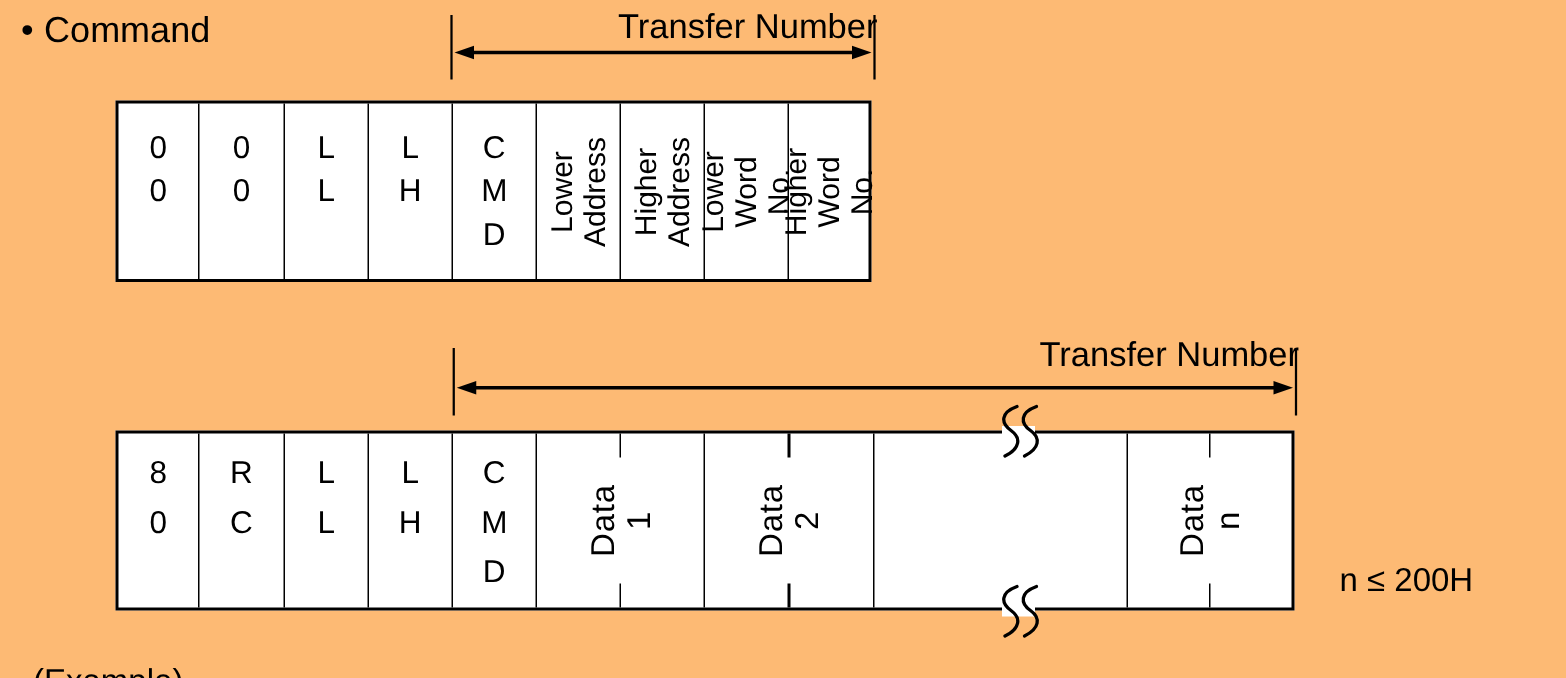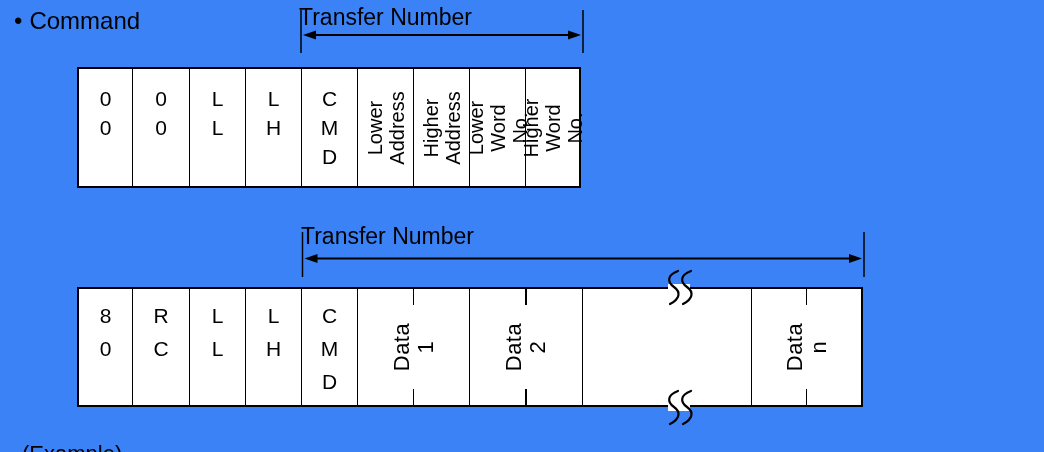--- a/index.html
+++ b/index.html
@@ -4,21 +4,21 @@
 <style>
   html, body {
     margin: 0;
     padding: 0;
     background: #ffffff;
   }
   .canvas {
     position: relative;
     width: 1044px;
     height: 452px;
-    background: #3b82f6;
+    background: #fdba74;
     overflow: hidden;
     font-family: "Liberation Sans", sans-serif;
     color: #000000;
   }
   
   .section-label {
     position: absolute;
     font-size: 24px;
     line-height: 26px;
     white-space: nowrap;
@@ -34,21 +34,21 @@
   .measure svg {
     position: absolute;
     inset: 0;
     display: block;
   }
   .measure-label {
     position: absolute;
     left: 0;
     right: 0;
     top: 0;
-    text-align: left;
+    text-align: right;
     font-size: 23px;
     line-height: 26px;
     white-space: nowrap;
   }
   
   .frame {
     position: absolute;
     box-sizing: border-box;
     border: 2px solid #000000;
     background: #ffffff;
@@ -244,16 +244,17 @@
     </svg>
   </div>
   <div class="break-mark" style="left:657px; top:389px;">
     <svg width="46" height="38" viewBox="0 0 46 38">
       <rect x="11" y="14" width="22" height="8" fill="#ffffff"></rect>
       <path d="M21 2 C10 6 10 13 17 18 C24 23 23 30 13 35" fill="none" stroke="#000" stroke-width="2.2" stroke-linecap="round"></path>
       <path d="M34 2 C23 6 23 13 30 18 C37 23 36 30 26 35" fill="none" stroke="#000" stroke-width="2.2" stroke-linecap="round"></path>
     </svg>
   </div>
 
+  <div class="note" style="left:893px; top:374px;">n ≤ 200H</div>
 
   <div class="example" style="left:22px; top:441px;">(Example)</div>
 
 </div>
 
 </body></html>

